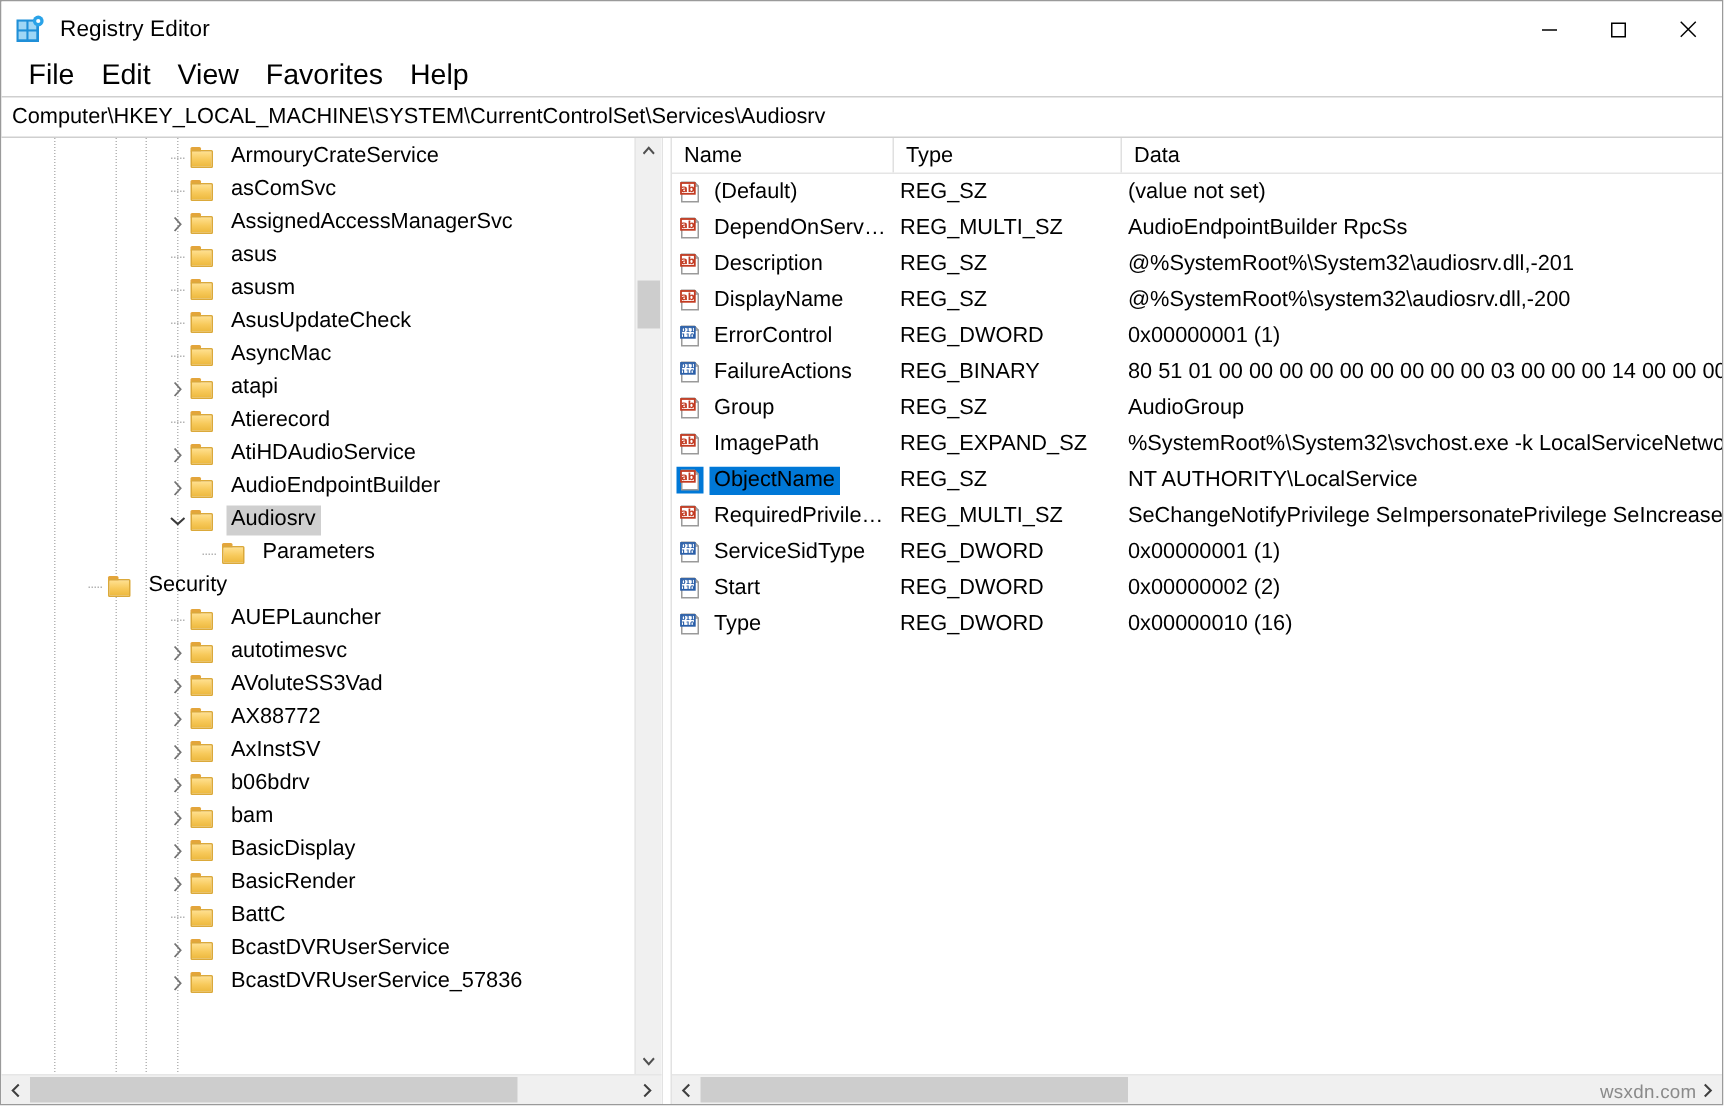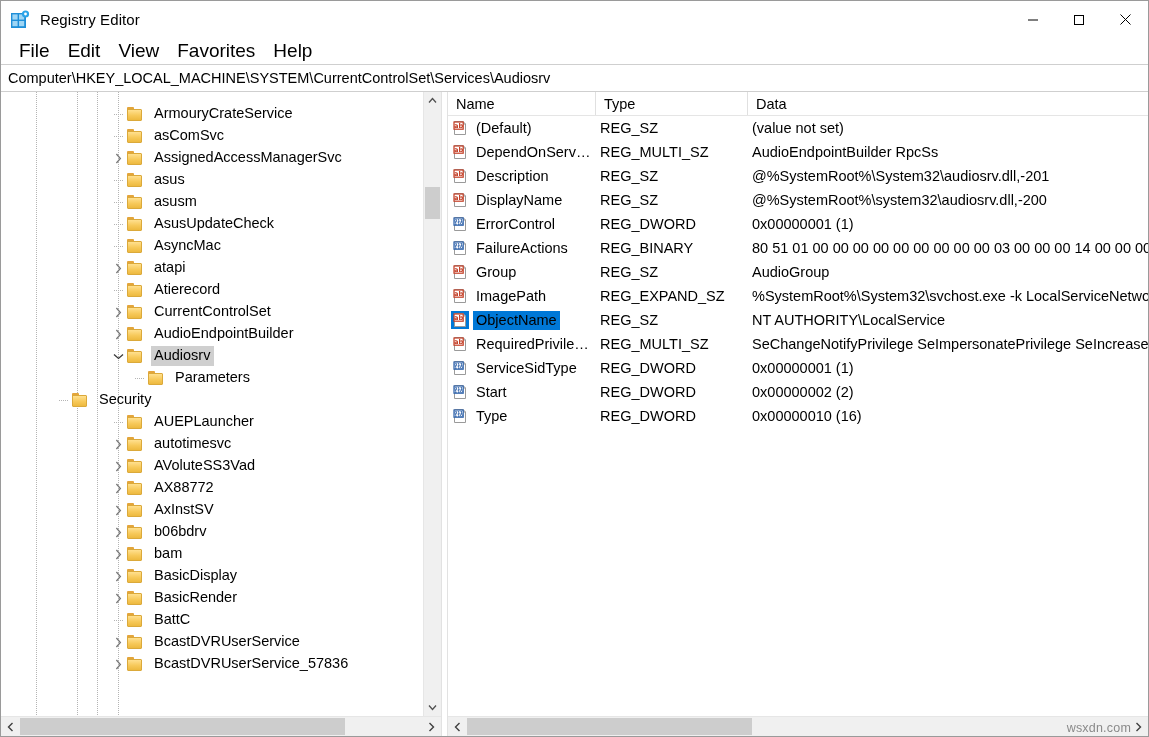--- a/index.html
+++ b/index.html
@@ -131,21 +131,20 @@
   }
   .tree-scroll-area {
     flex: 1;
     position: relative;
     overflow: hidden;
   }
   .tree-list {
     position: absolute;
     top: 0; left: 0; right: 0;
     padding-top: 2px;
-    margin-top: 9px;
   }
   .tree-row {
     height: 22px;
     display: flex;
     align-items: center;
     position: relative;
     white-space: nowrap;
   }
   .tree-guides {
     position: absolute;
@@ -510,21 +509,21 @@
               <div class="tree-row" style="padding-left: 109px;">
                 <div class="tw">
                   <svg width="7" height="11" viewBox="0 0 7 11">
                     <path d="M1.4 1 L5.4 5.5 L1.4 10" fill="none" stroke="#767676" stroke-width="1.25"></path>
                   </svg>
                 </div>
                 <div class="folder">
                   <div class="tab"></div>
                   <div class="body"></div>
                 </div>
-                <span class="tree-label">CurrentControlSet</span>
+                <span class="tree-label">AtiHDAudioService</span>
               </div>
               <div class="tree-row" style="padding-left: 109px;">
                 <div class="tw">
                   <svg width="7" height="11" viewBox="0 0 7 11">
                     <path d="M1.4 1 L5.4 5.5 L1.4 10" fill="none" stroke="#767676" stroke-width="1.25"></path>
                   </svg>
                 </div>
                 <div class="folder">
                   <div class="tab"></div>
                   <div class="body"></div>

